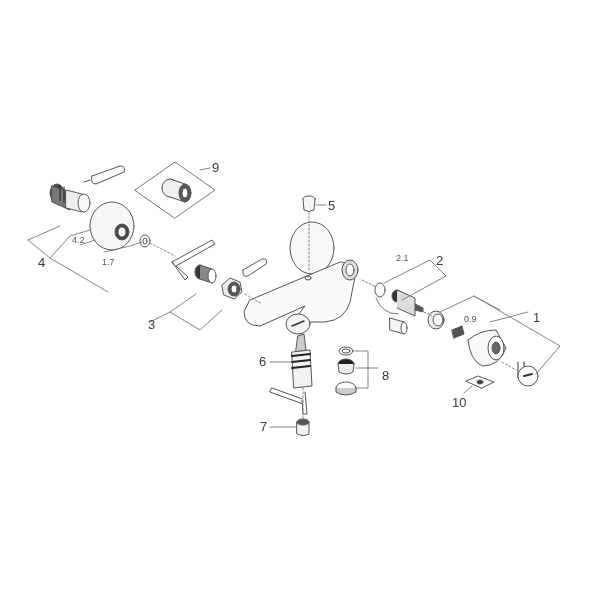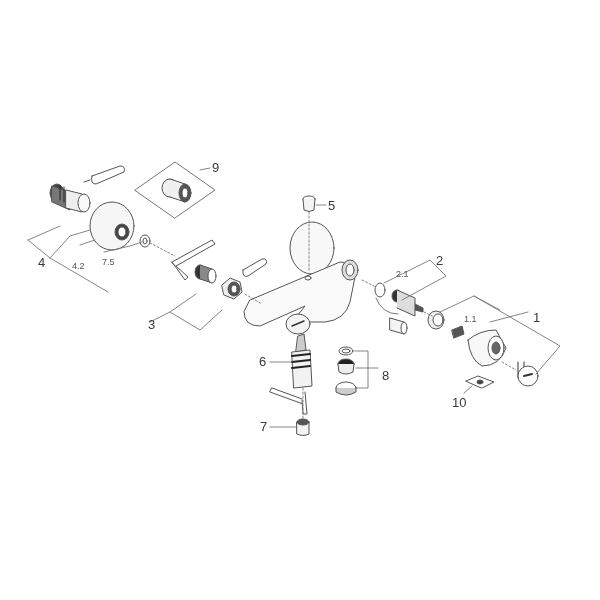--- a/index.html
+++ b/index.html
@@ -190,26 +190,26 @@
         <path d="M424 312 L432 316" stroke-dasharray="2 2"></path>
         <path d="M502 362 L516 370" stroke-dasharray="2 2"></path>
         <path d="M303 388 L303 420" stroke-dasharray="2 2"></path>
       </g>
     </g>
 
     <text class="tool-text" x="100" y="174" transform="rotate(-20 100 174)"></text>
   </svg>
 
   <span class="label main" style="left:533px;top:311px">1</span>
-  <span class="label sub" style="left:464px;top:315px">1.1</span>
+  <span class="label sub" style="left:464px;top:315px">0.9</span>
   <span class="label main" style="left:436px;top:254px">2</span>
-  <span class="label sub" style="left:396px;top:270px">2.1</span>
+  <span class="label sub" style="left:396px;top:254px">2.1</span>
   <span class="label main" style="left:148px;top:318px">3</span>
   <span class="label main" style="left:38px;top:256px">4</span>
-  <span class="label sub" style="left:102px;top:258px">7.5</span>
-  <span class="label sub" style="left:72px;top:262px">4.2</span>
+  <span class="label sub" style="left:102px;top:258px">1.7</span>
+  <span class="label sub" style="left:72px;top:236px">4.2</span>
   <span class="label main" style="left:328px;top:199px">5</span>
   <span class="label main" style="left:259px;top:355px">6</span>
   <span class="label main" style="left:260px;top:420px">7</span>
   <span class="label main" style="left:382px;top:369px">8</span>
   <span class="label main" style="left:212px;top:161px">9</span>
   <span class="label main" style="left:452px;top:396px">10</span>
 </div>
 
 </body></html>

